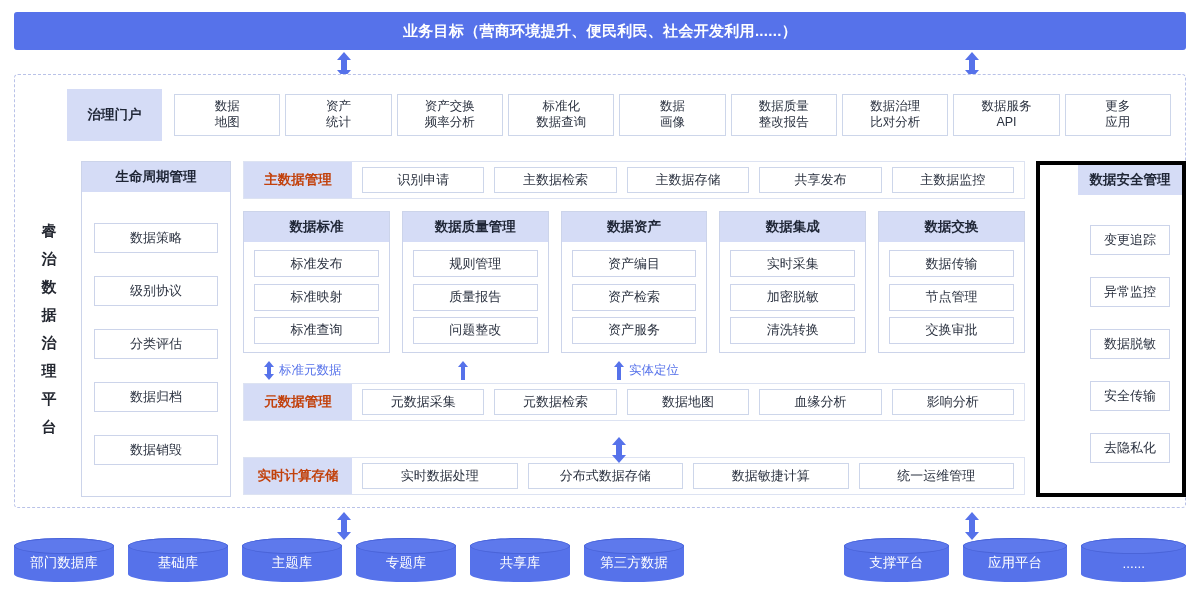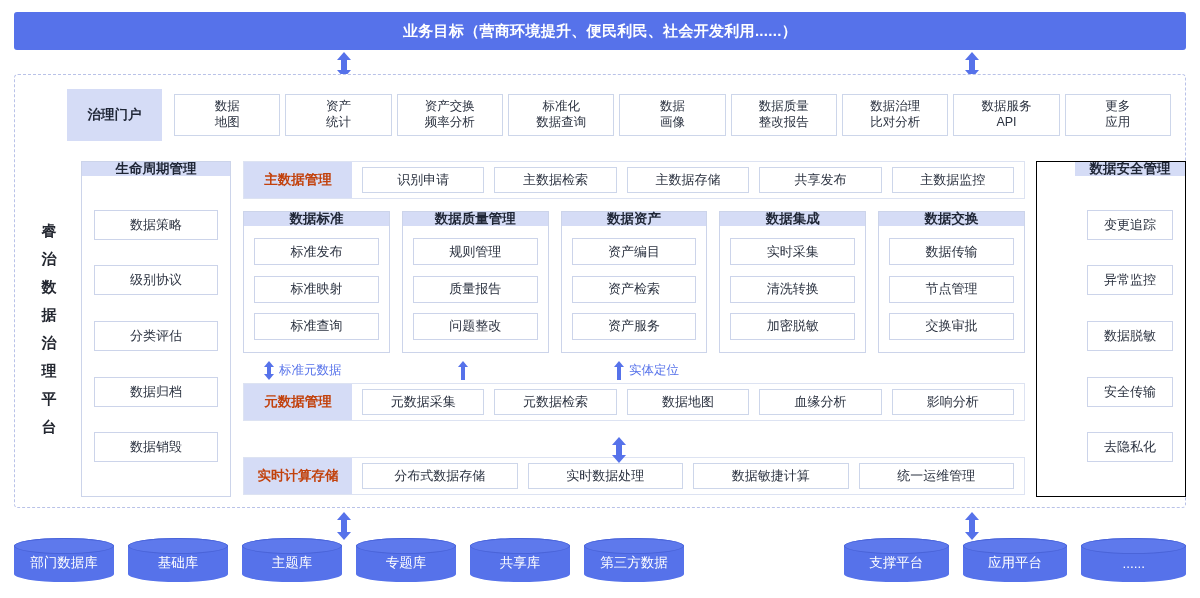--- a/index.html
+++ b/index.html
@@ -85,40 +85,40 @@
 
   
   .lifecycle {
     position: absolute; left: 66px; top: 86px;
     width: 150px; height: 336px;
     border: 1px solid #ccd4ea;
     background: #ffffff;
     display: flex; flex-direction: column;
   }
   .panel-head {
-    height: 14px; background: #d5dcf6;
+    height: 30px; background: #d5dcf6;
     display: flex; align-items: center; justify-content: center;
     font-size: 13.5px; font-weight: 700; color: #1f2636;
   }
   .panel-body {
     flex: 1 1 auto; display: flex; flex-direction: column;
     justify-content: space-evenly; align-items: center; padding: 8px 12px;
   }
   .cell {
     width: 100%; height: 30px;
     border: 1px solid #ccd4ea; background: #ffffff;
     display: flex; align-items: center; justify-content: center;
     font-size: 13px; color: #2b3240;
   }
 
   
   .security {
     position: absolute; left: 1021px; top: 86px;
     width: 150px; height: 336px;
-    border: 1px solid #000000; background: #ffffff;
+    border: 4px solid #000000; background: #ffffff;
     display: flex; flex-direction: column; padding-left: 38px;
   }
 
   
   .center-stack {
     position: absolute; left: 228px; top: 86px;
     width: 782px; height: 336px;
   }
 
   
@@ -302,22 +302,22 @@
         <div class="panel-body">
           <div class="cell">资产编目</div>
           <div class="cell">资产检索</div>
           <div class="cell">资产服务</div>
         </div>
       </div>
       <div class="domain-col">
         <div class="panel-head">数据集成</div>
         <div class="panel-body">
           <div class="cell">实时采集</div>
+          <div class="cell">加密脱敏</div>
           <div class="cell">清洗转换</div>
-          <div class="cell">加密脱敏</div>
         </div>
       </div>
       <div class="domain-col">
         <div class="panel-head">数据交换</div>
         <div class="panel-body">
           <div class="cell">数据传输</div>
           <div class="cell">节点管理</div>
           <div class="cell">交换审批</div>
         </div>
       </div>
@@ -355,22 +355,22 @@
         <div class="bar-cell">元数据检索</div>
         <div class="bar-cell">数据地图</div>
         <div class="bar-cell">血缘分析</div>
         <div class="bar-cell">影响分析</div>
       </div>
     </div>
 
     <div class="bar-row compute-row">
       <div class="bar-label">实时计算存储</div>
       <div class="bar-items">
+        <div class="bar-cell">实时数据处理</div>
         <div class="bar-cell">分布式数据存储</div>
-        <div class="bar-cell">实时数据处理</div>
         <div class="bar-cell">数据敏捷计算</div>
         <div class="bar-cell">统一运维管理</div>
       </div>
     </div>
 
   </div>
 </div>
 
 <div class="arrow arr-mid">
   <div class="head-up"></div>

